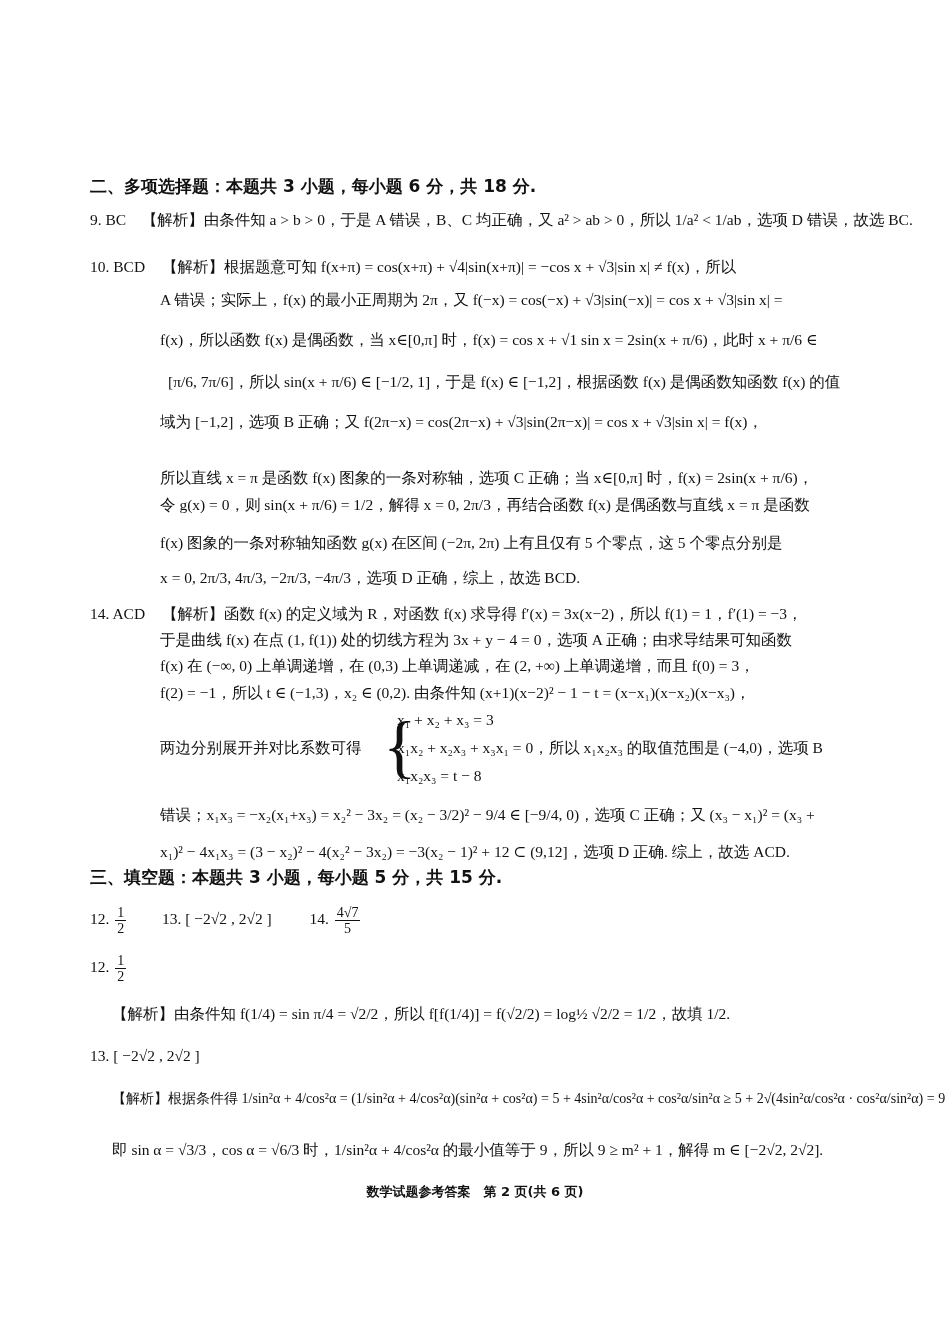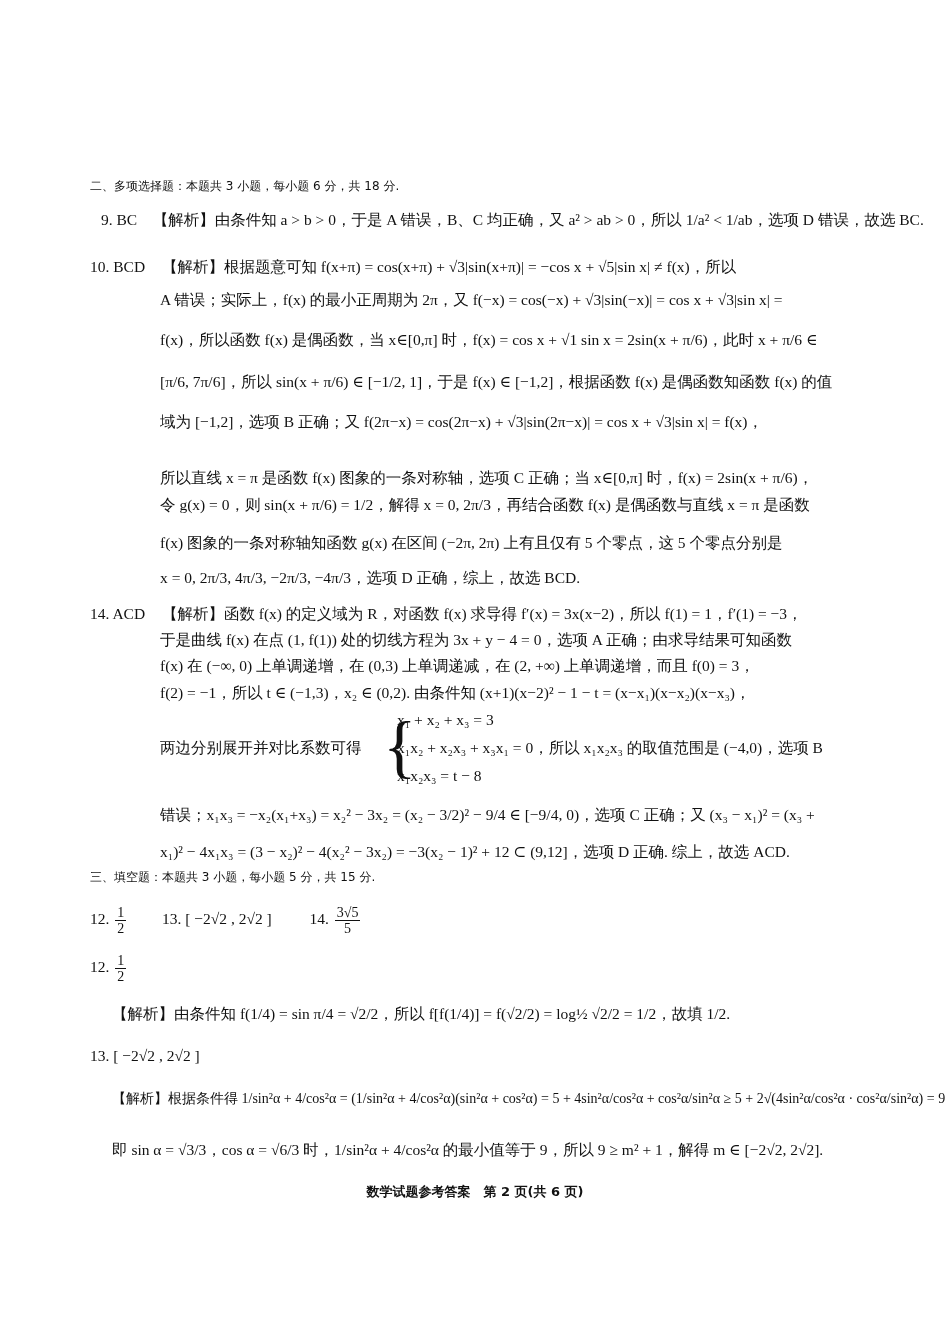--- a/index.html
+++ b/index.html
@@ -2,47 +2,47 @@
 <html><head>
 <meta charset="utf-8">
 <style>
   html, body { margin: 0; padding: 0; background: #ffffff; }
   body {
     width: 950px; height: 1344px; position: relative; overflow: hidden;
     font-family: "Liberation Serif", "DejaVu Serif", serif;
     color: #111; font-size: 15.5px;
   }
   .line { position: absolute; white-space: nowrap; line-height: 20px; }
-  .h { font-family: "DejaVu Sans", "Liberation Sans", sans-serif; font-weight: normal; font-size: 12px; }
+  .h { font-family: "DejaVu Sans", "Liberation Sans", sans-serif; font-weight: bold; font-size: 17px; }
   .ind { left: 160px; }
   .frac { display: inline-block; vertical-align: middle; text-align: center; margin: 0 2px; font-size: 14px; line-height: 15px; }
   .frac > span { display: block; padding: 0 2px; }
   .frac > span:first-child { border-bottom: 1px solid #111; }
   .brace { position: absolute; left: 383px; top: 712px; font-size: 70px; font-weight: 100; line-height: 70px; }
   .footer { position: absolute; left: 0; width: 950px; top: 1183px; text-align: center;
     font-family: "DejaVu Sans", sans-serif; font-weight: bold; font-size: 13px; }
 </style>
 </head>
 <body>
 
 <div class="line h" style="left:90px; top:176px;">二、多项选择题：本题共 3 小题，每小题 6 分，共 18 分.</div>
 
-<div class="line" style="left:101px; top:210px;">
+<div class="line" style="left:90px; top:210px;">
   <span>9. BC</span>&nbsp;&nbsp;&nbsp;
   <span>【解析】由条件知 a &gt; b &gt; 0，于是 A 错误，B、C 均正确，又 a² &gt; ab &gt; 0，所以 1/a² &lt; 1/ab，选项 D 错误，故选 BC.</span>
 </div>
 
 <div>
   <div class="line" style="left:90px; top:257px;">
     <span style="display:inline-block;width:68px;">10. BCD</span>
-    <span>【解析】根据题意可知 f(x+π) = cos(x+π) + √3|sin(x+π)| = −cos x + √5|sin x| ≠ f(x)，所以</span>
+    <span>【解析】根据题意可知 f(x+π) = cos(x+π) + √4|sin(x+π)| = −cos x + √3|sin x| ≠ f(x)，所以</span>
   </div>
   <div class="line ind" style="top:290px;">A 错误；实际上，f(x) 的最小正周期为 2π，又 f(−x) = cos(−x) + √3|sin(−x)| = cos x + √3|sin x| =</div>
   <div class="line ind" style="top:330px;">f(x)，所以函数 f(x) 是偶函数，当 x∈[0,π] 时，f(x) = cos x + √1 sin x = 2sin(x + π/6)，此时 x + π/6 ∈</div>
-  <div class="line ind" style="top:372px;">[π/6, 7π/6]，所以 sin(x + π/6) ∈ [−1/2, 1]，于是 f(x) ∈ [−1,2]，根据函数 f(x) 是偶函数知函数 f(x) 的值</div>
+  <div class="line ind" style="top:372px;margin-left:8px;">[π/6, 7π/6]，所以 sin(x + π/6) ∈ [−1/2, 1]，于是 f(x) ∈ [−1,2]，根据函数 f(x) 是偶函数知函数 f(x) 的值</div>
   <div class="line ind" style="top:412px;">域为 [−1,2]，选项 B 正确；又 f(2π−x) = cos(2π−x) + √3|sin(2π−x)| = cos x + √3|sin x| = f(x)，</div>
   <div class="line ind" style="top:451px;margin-top:17px;">所以直线 x = π 是函数 f(x) 图象的一条对称轴，选项 C 正确；当 x∈[0,π] 时，f(x) = 2sin(x + π/6)，</div>
   <div class="line ind" style="top:495px;">令 g(x) = 0，则 sin(x + π/6) = 1/2，解得 x = 0, 2π/3，再结合函数 f(x) 是偶函数与直线 x = π 是函数</div>
   <div class="line ind" style="top:533px;">f(x) 图象的一条对称轴知函数 g(x) 在区间 (−2π, 2π) 上有且仅有 5 个零点，这 5 个零点分别是</div>
   <div class="line ind" style="top:568px;">x = 0, 2π/3, 4π/3, −2π/3, −4π/3，选项 D 正确，综上，故选 BCD.</div>
 </div>
 
 <div>
   <div class="line" style="left:90px; top:604px;">
     <span style="display:inline-block;width:68px;">14. ACD</span>
@@ -64,21 +64,21 @@
 
 <div class="line h" style="left:90px; top:867px;">三、填空题：本题共 3 小题，每小题 5 分，共 15 分.</div>
 
 <div class="line" style="left:90px; top:905px;">
   <span>12.</span>
   <span class="frac"><span>1</span><span>2</span></span>
   <span style="display:inline-block;width:26px;"></span>
   <span>13. [ −2√2 , 2√2 ]</span>
   <span style="display:inline-block;width:30px;"></span>
   <span>14.</span>
-  <span class="frac"><span>3√5</span><span>5</span></span>
+  <span class="frac"><span>4√7</span><span>5</span></span>
 </div>
 
 <div class="line" style="left:90px; top:953px;">
   <span>12.</span>
   <span class="frac"><span>1</span><span>2</span></span>
 </div>
 <div class="line" style="left:112px; top:1004px;">【解析】由条件知 f(1/4) = sin π/4 = √2/2，所以 f[f(1/4)] = f(√2/2) = log½ √2/2 = 1/2，故填 1/2.</div>
 
 <div class="line" style="left:90px; top:1046px;">13. [ −2√2 , 2√2 ]</div>
 <div class="line" style="left:112px; top:1089px; font-size:14px;">【解析】根据条件得 1/sin²α + 4/cos²α = (1/sin²α + 4/cos²α)(sin²α + cos²α) = 5 + 4sin²α/cos²α + cos²α/sin²α ≥ 5 + 2√(4sin²α/cos²α · cos²α/sin²α) = 9，</div>

